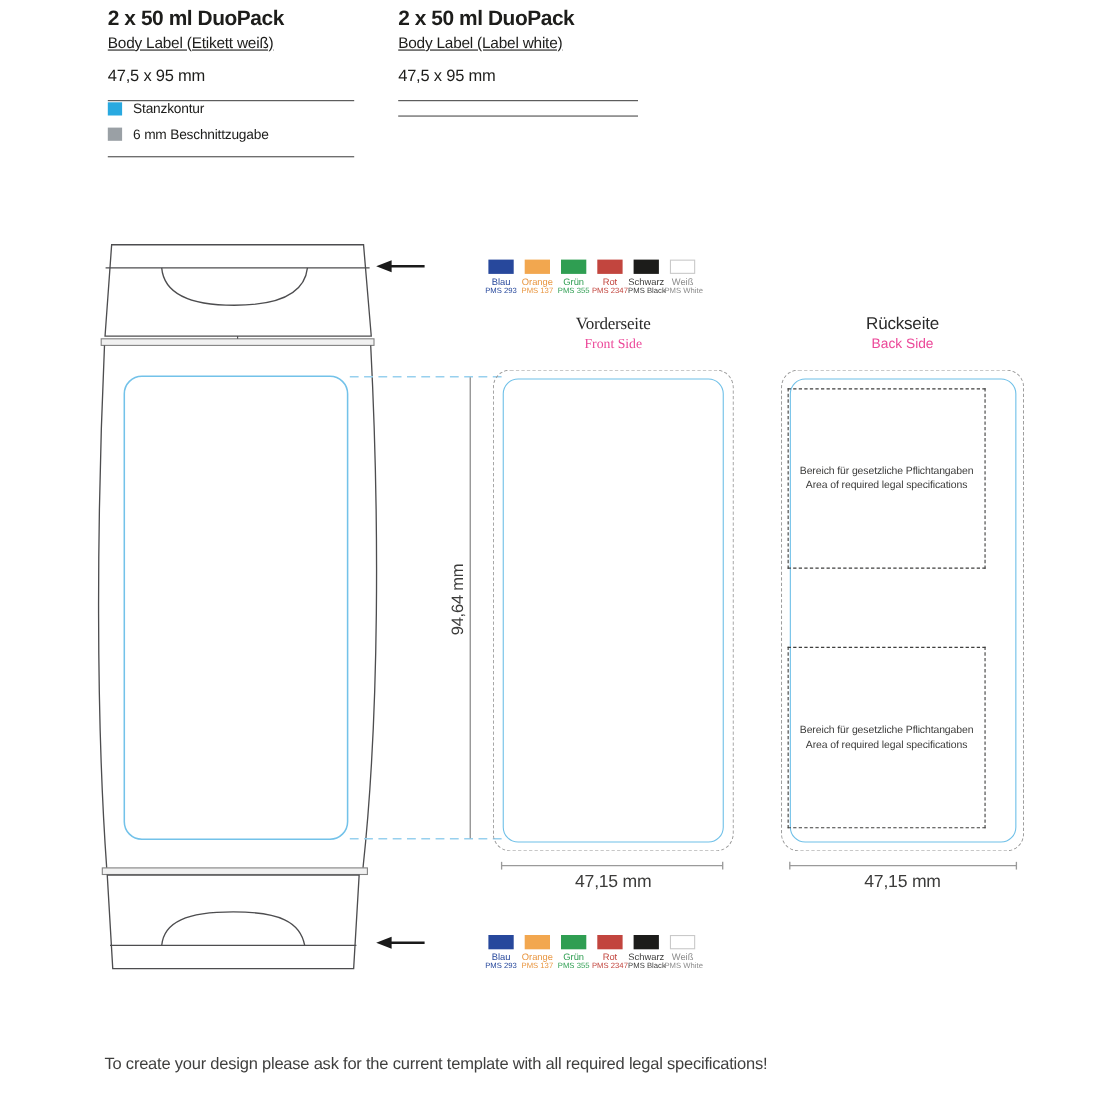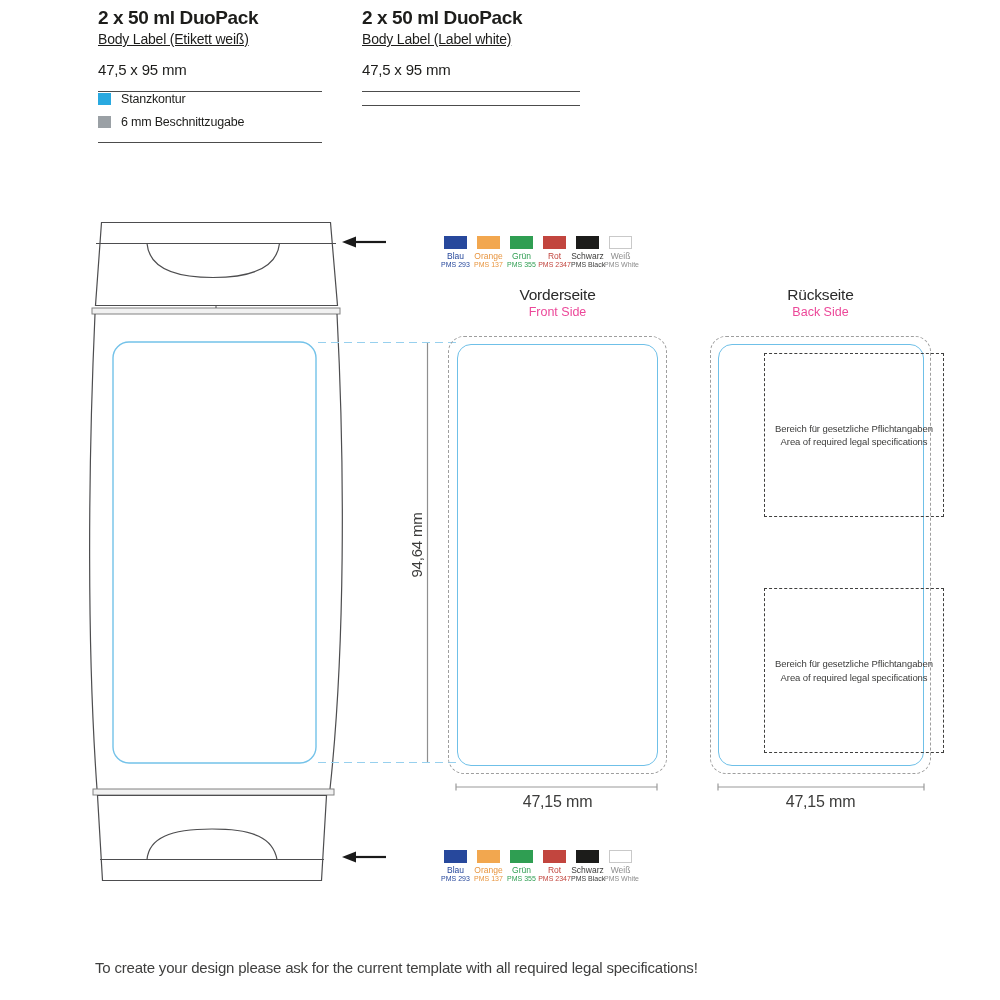--- a/index.html
+++ b/index.html
@@ -25,33 +25,33 @@
   .swatch-row { position:absolute; left:396px; display:flex;margin-left:43px; }
   .swatch-row.top    { top:236px; }
   .swatch-row.bottom { top:850px; }
   .swatch { width:33px; text-align:center; }
   .swatch-chip { width:23px; height:13px; margin:0 auto; border:1px solid transparent; }
   .swatch-name { font-size:8.5px; margin-top:2px; white-space:nowrap; }
   .swatch-pms  { font-size:7px; white-space:nowrap; }
 
   
   .panel-head { position:absolute; text-align:center; }
-  .panel-head.front { left:448px; top:286px; width:219px; }
+  .panel-head.front { left:448px; top:286px; width:219px;font-family:Liberation Serif, serif; }
   .panel-head.back  { left:710px; top:286px; width:221px; }
   .panel-title { font-size:15.5px; letter-spacing:-0.2px; color:#2a2a2a; }
   .panel-sub   { font-size:12.5px; margin-top:1px; color:#ec4899; }
 
   .bleed-box { position:absolute; border:1px dashed #9e9e9e; border-radius:16px; }
   .cut-box   { position:absolute; border:1.5px solid #6fc0e8; border-radius:14px; }
   .front-bleed { left:448px; top:336px; width:219px; height:438px; }
   .front-cut   { left:457px; top:344px; width:201px; height:422px; }
   .back-bleed  { left:710px; top:336px; width:221px; height:438px; }
   .back-cut    { left:718px; top:344px; width:206px; height:422px; }
 
-  .legal-box { position:absolute; left:764px; width:180px; border:1px dashed #3f3f3e;
+  .legal-box { position:absolute; left:716px; width:180px; border:1px dashed #3f3f3e;
                display:flex; flex-direction:column; align-items:center; justify-content:center;
                text-align:center; color:#3c3c3b; }
   .legal-box.one { top:353px; height:164px; }
   .legal-box.two { top:588px; height:165px; }
   .legal-line { font-size:9.5px; line-height:1.4; letter-spacing:-0.1px; white-space:nowrap; }
 
   
   .dim-label { position:absolute; text-align:center; font-size:16px; letter-spacing:-0.2px; color:#3c3c3b; }
   .dim-label.front { left:448px; top:793px; width:219px; }
   .dim-label.back  { left:710px; top:793px; width:221px; }

